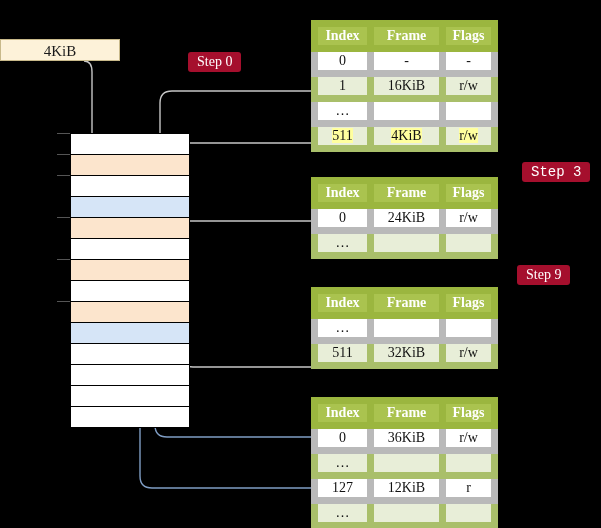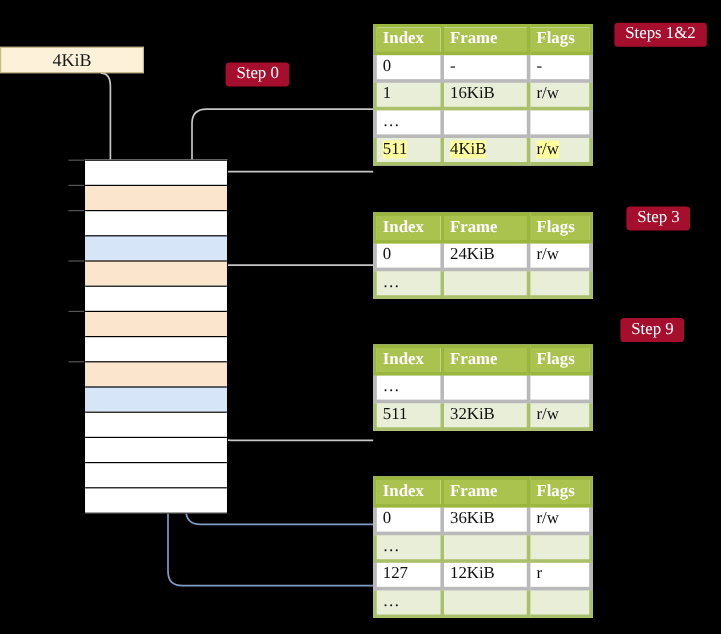--- a/index.html
+++ b/index.html
@@ -90,25 +90,25 @@
   
   .ptable {
     position: absolute;
     border-collapse: collapse;
     font-size: 14px;
     color: #111111;
     background: #ffffff;
     table-layout: fixed;
   }
   .ptable th, .ptable td {
-    border: 3px solid #b91c1c;
+    border: 7px solid #b91c1c;
     padding: 1px 5px;
     height: 23px;
     box-sizing: border-box;
-    text-align: left;
+    text-align: center;
     font-weight: normal;
     overflow: hidden;
     white-space: nowrap;
   }
   .ptable th {
     background: #aac34f;
     color: #ffffff;
     font-weight: bold;
     border-color: #9bb63f;
   }
@@ -159,22 +159,21 @@
       <path d="M 311,437 L 167,437 Q 155,437 155,425 L 155,335" fill="none" stroke="#7f9dc4" stroke-width="1.4" marker-end="url(#arrBlue)"></path>
     </g>
     <g>
       <path d="M 311,488 L 152,488 Q 140,488 140,476 L 140,218" fill="none" stroke="#7f9dc4" stroke-width="1.4" marker-end="url(#arrBlue)"></path>
     </g>
   </svg>
 
   <div class="src-box" style="left:0px; top:39px; width:120px; height:22px;">4KiB</div>
 
   <div class="step-badge" style="left:188px; top:52px;">Step 0</div>
-  <div class="step-badge" style="left:512px; top:19px;">Steps 1&amp;2</div>
-  <div class="step-badge" style="left:522px; top:172px;">Step 3</div>
+  <div class="step-badge" style="left:522px; top:162px;font-family:Liberation Mono, monospace;">Step 3</div>
   <div class="step-badge" style="left:517px; top:265px;">Step 9</div>
 
   <div id="memcol">
     <div class="mem-row white">
         <span class="mem-tick"></span>
       </div>
     <div class="mem-row orange">
         <span class="mem-tick"></span>
       </div>
     <div class="mem-row white">

